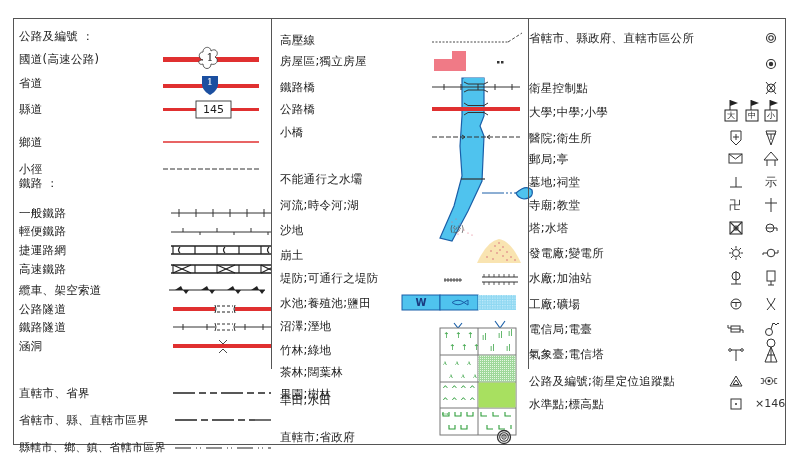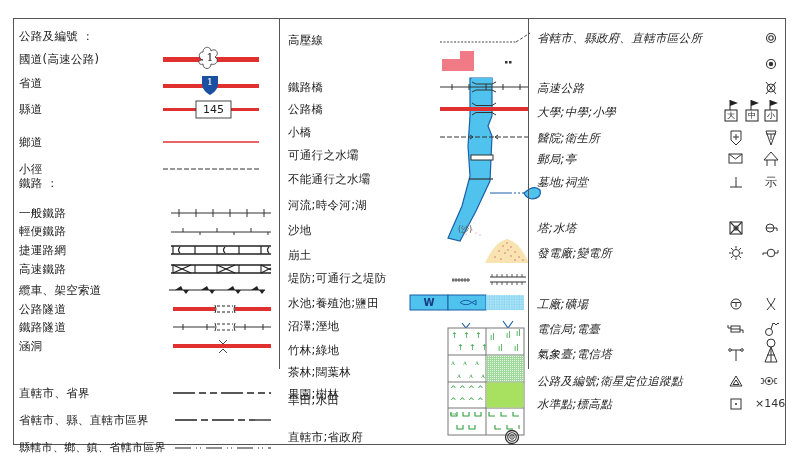--- a/index.html
+++ b/index.html
@@ -1,26 +1,26 @@
 <!DOCTYPE html>
 <html><head>
 <meta charset="utf-8">
 <style>
   * { box-sizing: border-box; margin: 0; padding: 0; }
   html, body { width: 800px; height: 470px; background: #ffffff; overflow: hidden; }
   body { font-family: "DejaVu Sans", "Liberation Sans", sans-serif; color: #1c1c1c; position: relative; }
   .frame { position: absolute; left: 13px; top: 18px; width: 773px; height: 427px; border: 1.5px solid #555; }
   .col { position: absolute; top: 18px; height: 351px; }
   .col1 { left: 13px; width: 258px; }
-  .col2 { left: 271px; width: 257px; border-left: 1.5px solid #555; margin-left: 8px; }
+  .col2 { left: 271px; width: 257px; border-left: 1.5px solid #555; }
   .col3 { left: 528px; width: 258px; border-left: 1.5px solid #555; }
   .row { position: absolute; left: 0; width: 100%; height: 20px; }
   .lbl { position: absolute; left: 6px; top: 0; font-size: 11.5px; line-height: 20px; white-space: nowrap; letter-spacing: 0.3px; }
   .col2 .lbl { left: 8px; }
-  .col3 .lbl { left: 8px; font-style: italic; }
+  .col3 .lbl { left: 0; }
   .sym { position: absolute; top: 0; height: 20px; }
   svg { display: block; overflow: visible; }
   .icon { position: absolute; top: 2px; width: 18px; height: 16px; }
 </style>
 </head>
 <body>
 
 <div class="frame"></div>
 
 <div class="col col1">
@@ -242,20 +242,21 @@
 
   <div class="row" style="top:12px">
     <span class="lbl">高壓線</span>
     <svg class="sym" style="left:160px" width="95" height="20">
       <line x1="0" y1="12" x2="76" y2="12" stroke="#333" stroke-width="0.9" stroke-dasharray="2 1.5"></line>
       <line x1="76" y1="12" x2="90" y2="3" stroke="#333" stroke-width="0.9" stroke-dasharray="3 2"></line>
     </svg>
   </div>
 
   <div class="row" style="top:33px">
+    <span class="lbl">房屋區;獨立房屋</span>
     <svg class="sym" style="left:162px" width="90" height="24">
       <path d="M0 8 L18 8 L18 0 L32 0 L32 20 L0 20 Z" fill="#f07a86"></path>
       <rect x="63" y="10" width="2.5" height="2.5" fill="#333"></rect>
       <rect x="67" y="10" width="2.5" height="2.5" fill="#333"></rect>
     </svg>
   </div>
 
   <div class="row" style="top:59px">
     <span class="lbl">鐵路橋</span>
     <svg class="sym" style="left:160px" width="95" height="20">
@@ -287,26 +288,20 @@
     <span class="lbl">小橋</span>
     <svg class="sym" style="left:160px" width="95" height="20">
       <line x1="0" y1="15" x2="88" y2="15" stroke="#333" stroke-width="1" stroke-dasharray="5 2"></line>
       <g stroke="#333" stroke-width="1" fill="none">
           <path d="M30 13 L33 15 L30 17"></path>
           <path d="M58 13 L55 15 L58 17"></path>
         </g>
     </svg>
   </div>
 
-  <div class="row" style="top:127px">
-    <span class="lbl">可通行之水壩</span>
-    <svg class="sym" style="left:190px" width="30" height="22">
-      <rect x="1" y="10" width="22" height="5" fill="#fff" stroke="#333" stroke-width="1"></rect>
-    </svg>
-  </div>
 
   <div class="row" style="top:151px">
     <span class="lbl">不能通行之水壩</span>
     <svg class="sym" style="left:185px" width="40" height="20">
       <line x1="4" y1="10" x2="28" y2="10" stroke="#333" stroke-width="1.2"></line>
     </svg>
   </div>
 
   <div class="row" style="top:177px">
     <span class="lbl">河流;時令河;湖</span>
@@ -512,21 +507,21 @@
   </div>
 
   <div class="row" style="top:36px">
     <svg class="icon" style="left:233px" viewBox="0 0 18 16">
         <circle cx="9" cy="8" r="4.5" fill="none" stroke="#333" stroke-width="1.1"></circle>
         <circle cx="9" cy="8" r="2.2" fill="#333"></circle>
       </svg>
   </div>
 
   <div class="row" style="top:60px">
-    <span class="lbl">高速公路</span>
+    <span class="lbl">衛星控制點</span>
     <svg class="icon" style="left:233px" viewBox="0 0 18 16">
         <g fill="none" stroke="#333" stroke-width="1">
           <circle cx="9" cy="8" r="4"></circle>
           <line x1="4" y1="2" x2="14" y2="14"></line>
           <line x1="14" y1="2" x2="4" y2="14"></line>
         </g>
       </svg>
   </div>
 
   <div class="row" style="top:84px">
@@ -594,20 +589,30 @@
     <span class="lbl">墓地;祠堂</span>
     <svg class="icon" style="left:198px" viewBox="0 0 18 16">
         <g stroke="#333" stroke-width="1">
           <line x1="9" y1="3" x2="9" y2="13"></line>
           <line x1="3" y1="13" x2="15" y2="13"></line>
         </g>
       </svg>
     <span style="position:absolute;left:236px;top:0;font-size:12px;line-height:20px;color:#333">示</span>
   </div>
 
+  <div class="row" style="top:177px">
+    <span class="lbl">寺廟;教堂</span>
+    <span style="position:absolute;left:200px;top:0;font-size:12px;line-height:20px;color:#333">卍</span>
+    <svg class="icon" style="left:233px" viewBox="0 0 18 16">
+        <g stroke="#333" stroke-width="1">
+          <line x1="9" y1="1" x2="9" y2="15"></line>
+          <line x1="3" y1="6" x2="15" y2="6"></line>
+        </g>
+      </svg>
+  </div>
 
   <div class="row" style="top:200px">
     <span class="lbl">塔;水塔</span>
     <svg class="icon" style="left:198px" viewBox="0 0 18 16">
         <g fill="none" stroke="#333" stroke-width="1.1">
           <rect x="3" y="2" width="12" height="12"></rect>
           <line x1="3" y1="2" x2="15" y2="14"></line>
           <line x1="15" y1="2" x2="3" y2="14"></line>
           <circle cx="9" cy="8" r="2"></circle>
         </g>
@@ -638,20 +643,37 @@
       </svg>
     <svg class="icon" style="left:233px" viewBox="0 0 18 16">
         <g fill="none" stroke="#333" stroke-width="1">
           <circle cx="9" cy="8" r="3.8"></circle>
           <path d="M1 10 L1 8 L5.2 8"></path>
           <path d="M12.8 8 L16 8 L16 5"></path>
         </g>
       </svg>
   </div>
 
+  <div class="row" style="top:250px">
+    <span class="lbl">水廠;加油站</span>
+    <svg class="icon" style="left:198px" viewBox="0 0 18 16">
+        <g fill="none" stroke="#333" stroke-width="1">
+          <circle cx="9" cy="6" r="4"></circle>
+          <line x1="9" y1="1" x2="9" y2="14"></line>
+          <line x1="4" y1="14" x2="14" y2="14"></line>
+        </g>
+      </svg>
+    <svg class="icon" style="left:233px" viewBox="0 0 18 16">
+        <g fill="none" stroke="#333" stroke-width="1">
+          <rect x="5" y="1" width="8" height="10"></rect>
+          <line x1="9" y1="11" x2="9" y2="15"></line>
+          <line x1="6" y1="15" x2="12" y2="15"></line>
+        </g>
+      </svg>
+  </div>
 
   <div class="row" style="top:276px">
     <span class="lbl">工廠;礦場</span>
     <svg class="icon" style="left:198px" viewBox="0 0 18 16">
         <g fill="none" stroke="#333" stroke-width="1">
           <circle cx="9" cy="8" r="5"></circle>
           <line x1="5" y1="6.5" x2="13" y2="6.5"></line>
           <line x1="9" y1="6.5" x2="9" y2="11"></line>
         </g>
       </svg>

